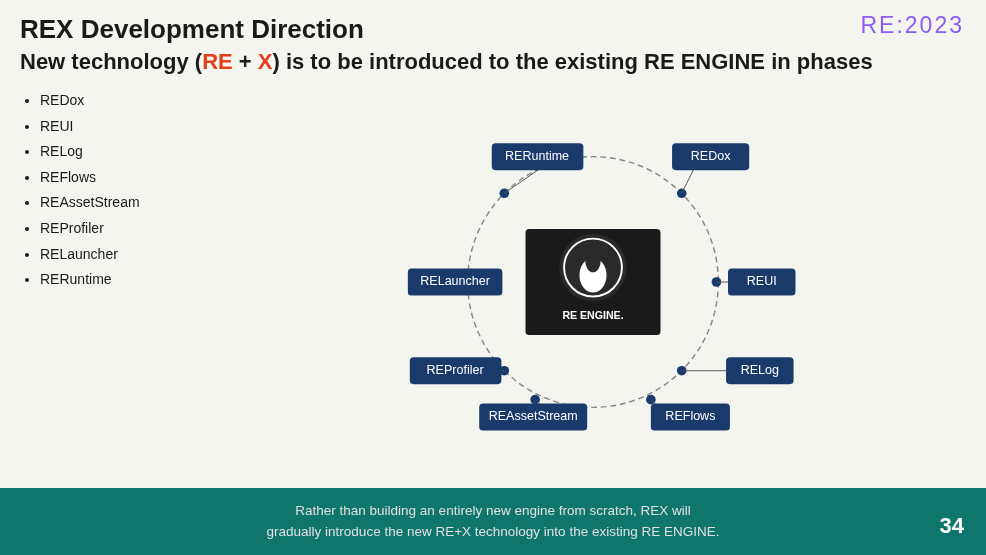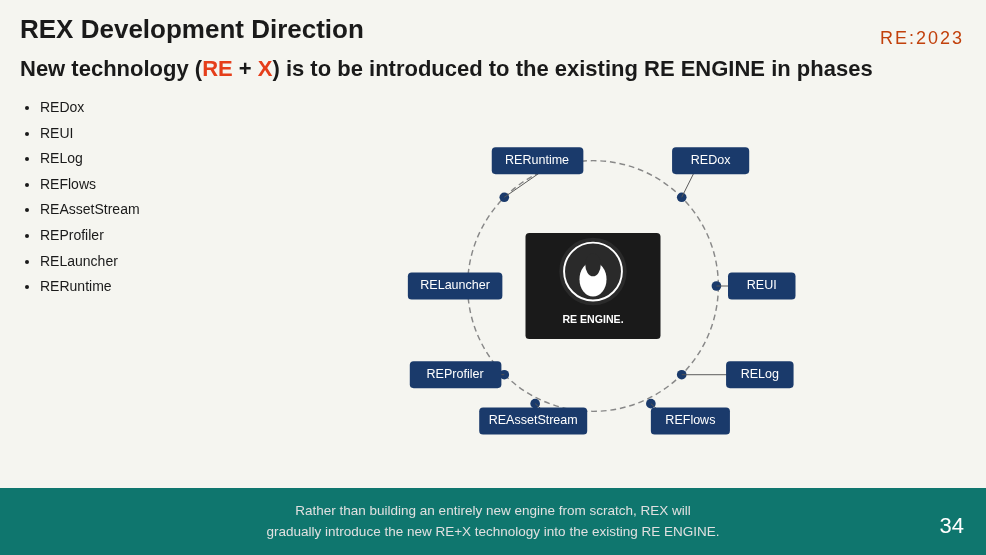--- a/index.html
+++ b/index.html
@@ -25,21 +25,21 @@
       flex: 1;
       padding: 14px 20px 10px 20px;
       display: flex;
       flex-direction: column;
     }
 
     .title {
       font-size: 26px;
       font-weight: bold;
       color: #1a1a1a;
-      margin-bottom: 11px;
+      margin-bottom: 4px;
     }
 
     .subtitle {
       font-size: 22px;
       font-weight: bold;
       color: #1a1a1a;
       margin-bottom: 12px;
     }
 
     .subtitle .re { color: #e53e1a; font-weight: bold; }
@@ -104,31 +104,31 @@
       line-height: 1.6;
       position: relative;
     }
 
     .page-number {
       position: absolute;
       right: 22px;
       bottom: 12px;
       color: white;
       font-size: 22px;
-      font-weight: normal;
+      font-weight: bold;
       text-align: right;
     }
 
     
     .re2023-logo {
       position: absolute;
-      top: 28px;
+      top: 12px;
       right: 22px;
-      font-size: 18px;
-      color: #c2410c;
+      font-size: 23px;
+      color: #8b5cf6;
       font-family: Arial, sans-serif;
       letter-spacing: 2px;
     }
   </style>
 </head>
 <body>
 
 <div class="slide">
   <div class="main-content">
 

